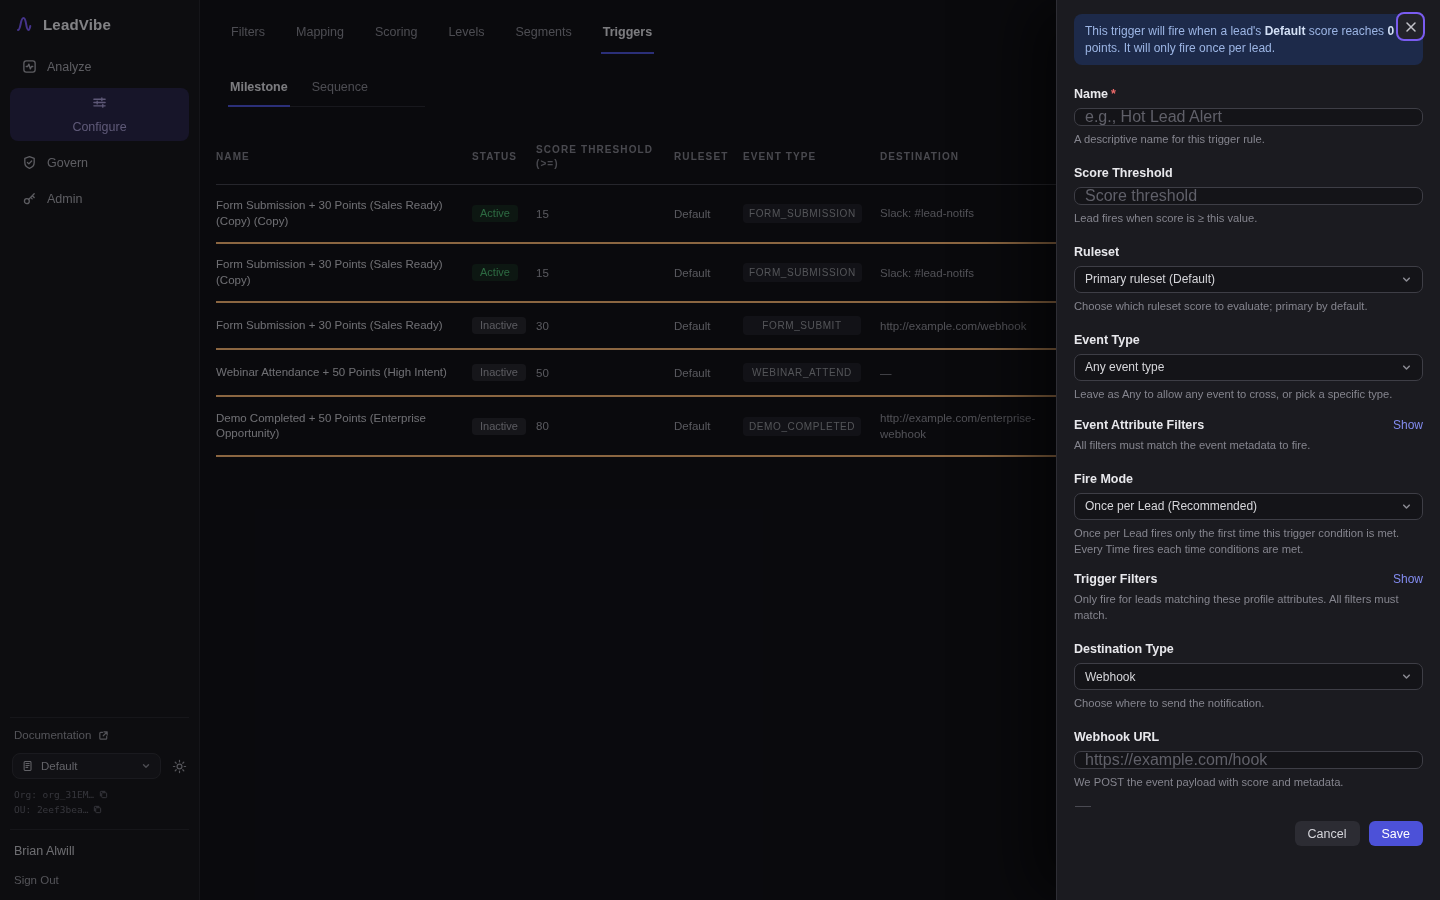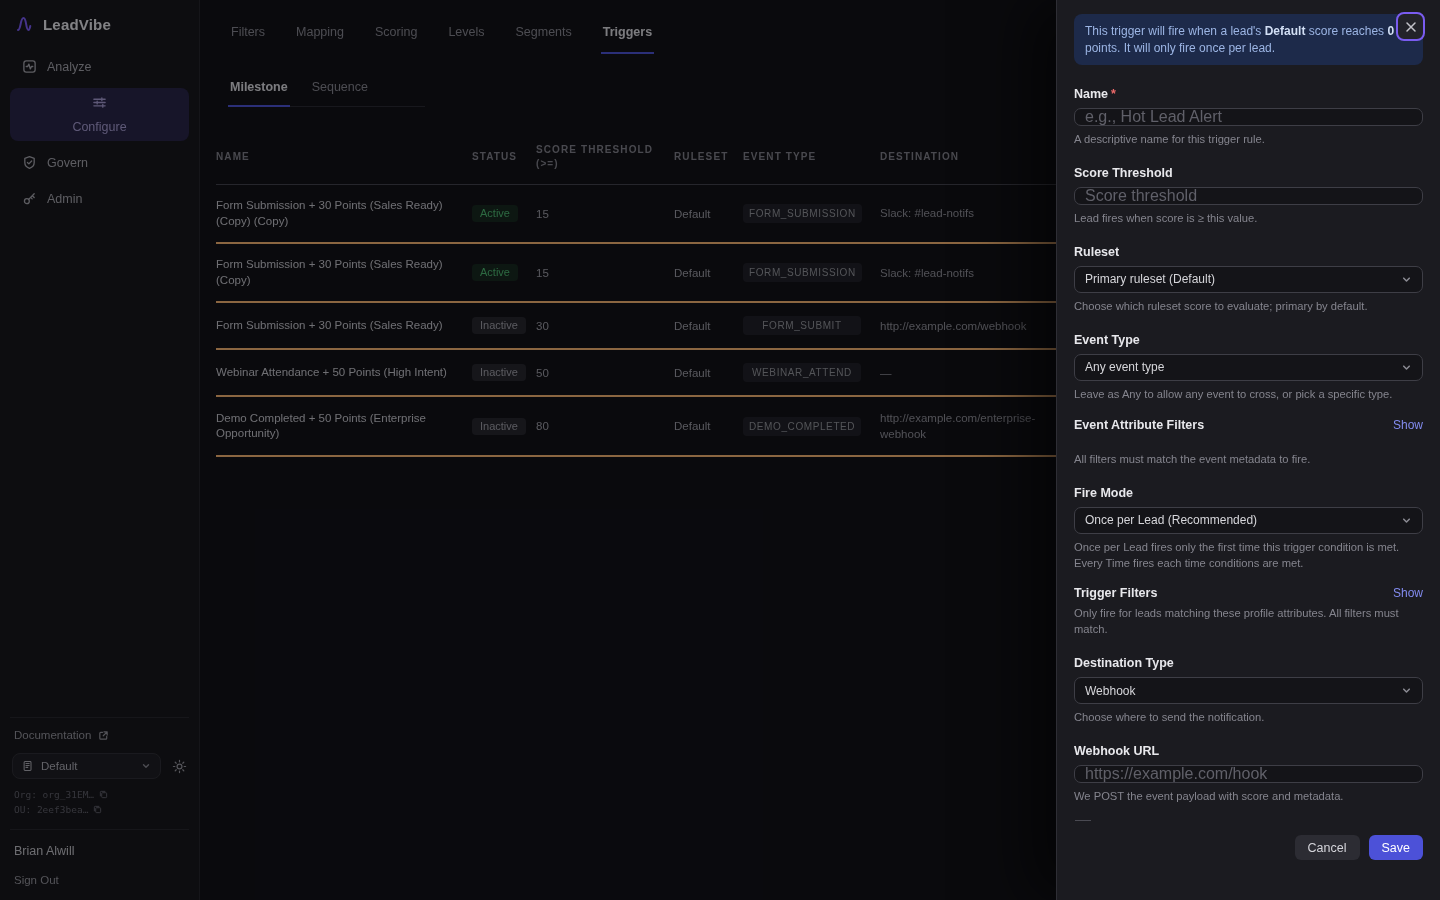--- a/index.html
+++ b/index.html
@@ -341,21 +341,21 @@
         </span>
       </div>
       <div class="helper">Leave as Any to allow any event to cross, or pick a specific type.</div>
     </div>
 
     <div class="group">
       <div class="label-row">
         <span class="f-label" style="margin-bottom:4px">Event Attribute Filters</span>
         <span class="show-link">Show</span>
       </div>
-      <div class="helper" style="margin-top:16px">All filters must match the event metadata to fire.</div>
+      <div class="helper" style="margin-top:2px">All filters must match the event metadata to fire.</div>
     </div>
 
     <div class="group">
       <span class="f-label">Fire Mode</span>
       <div class="select">
         <span>Once per Lead (Recommended)</span>
         <span>
           <svg width="11" height="11" viewBox="0 0 10 10" fill="none" stroke="#8a8a92" stroke-width="1.4" stroke-linecap="round" stroke-linejoin="round">
               <path d="M2.5 3.8 L5 6.3 L7.5 3.8"></path>
             </svg>

